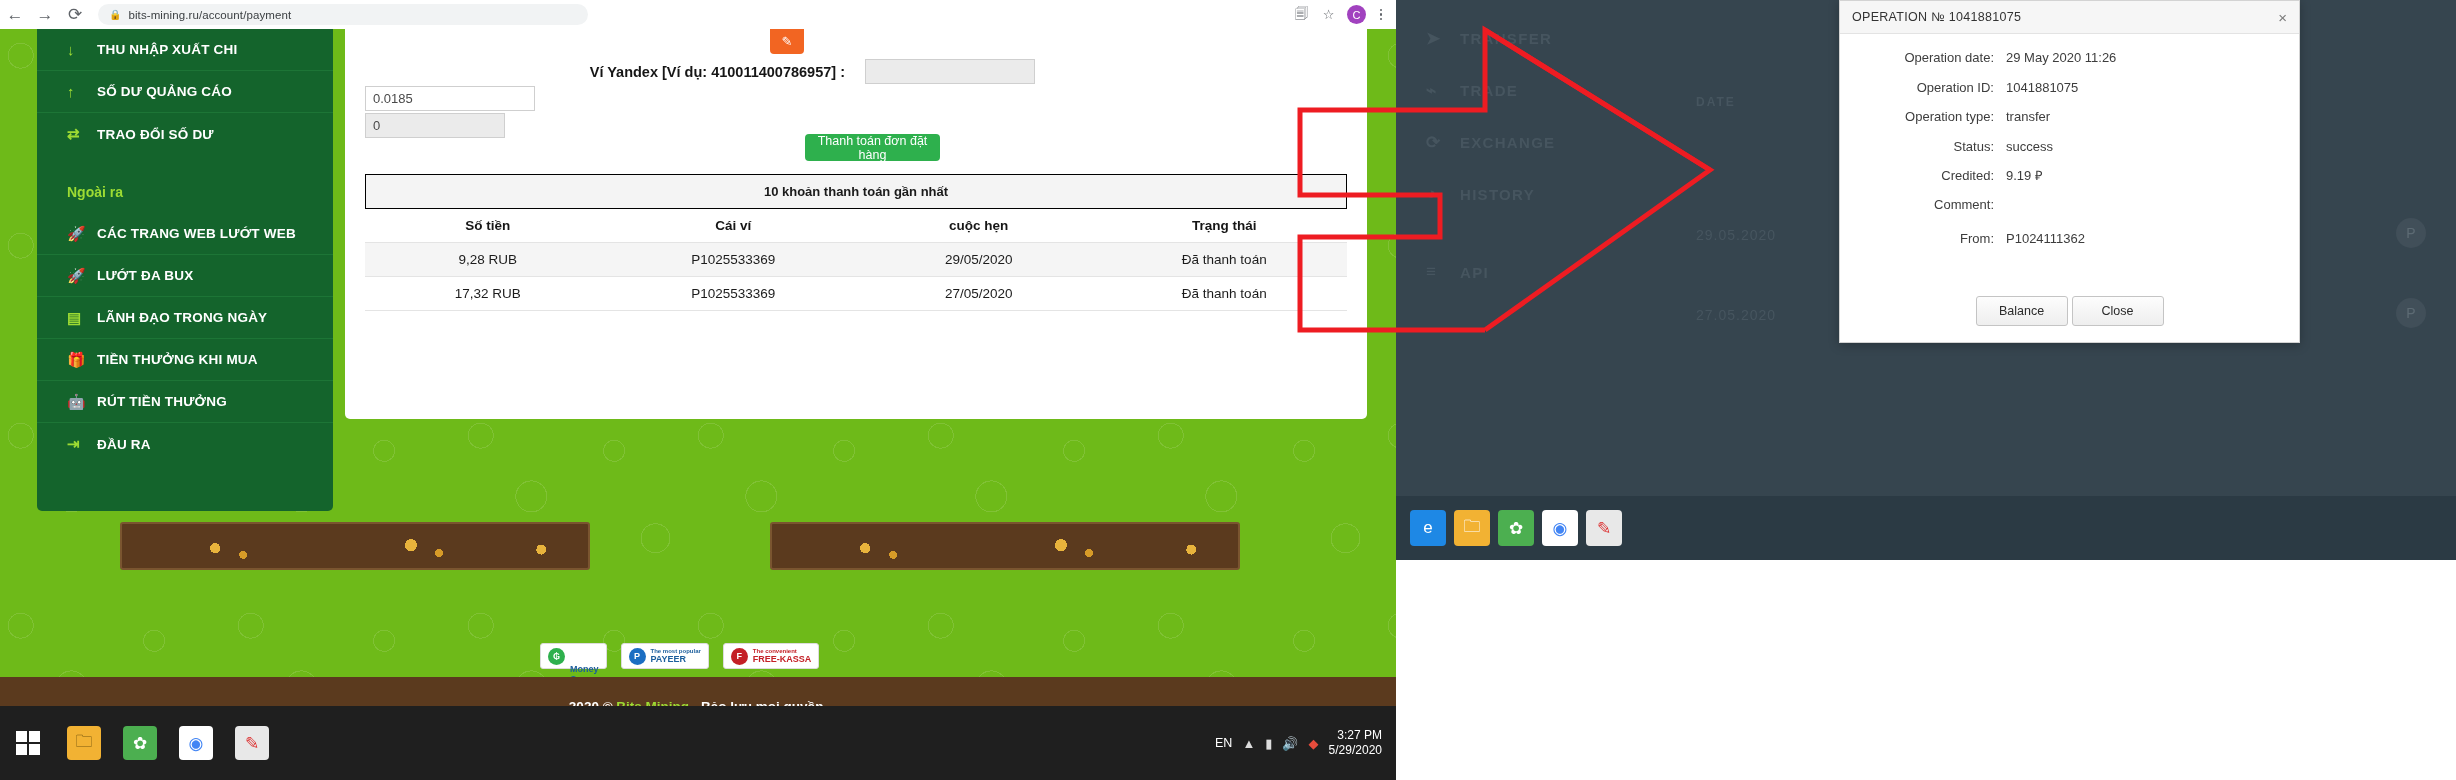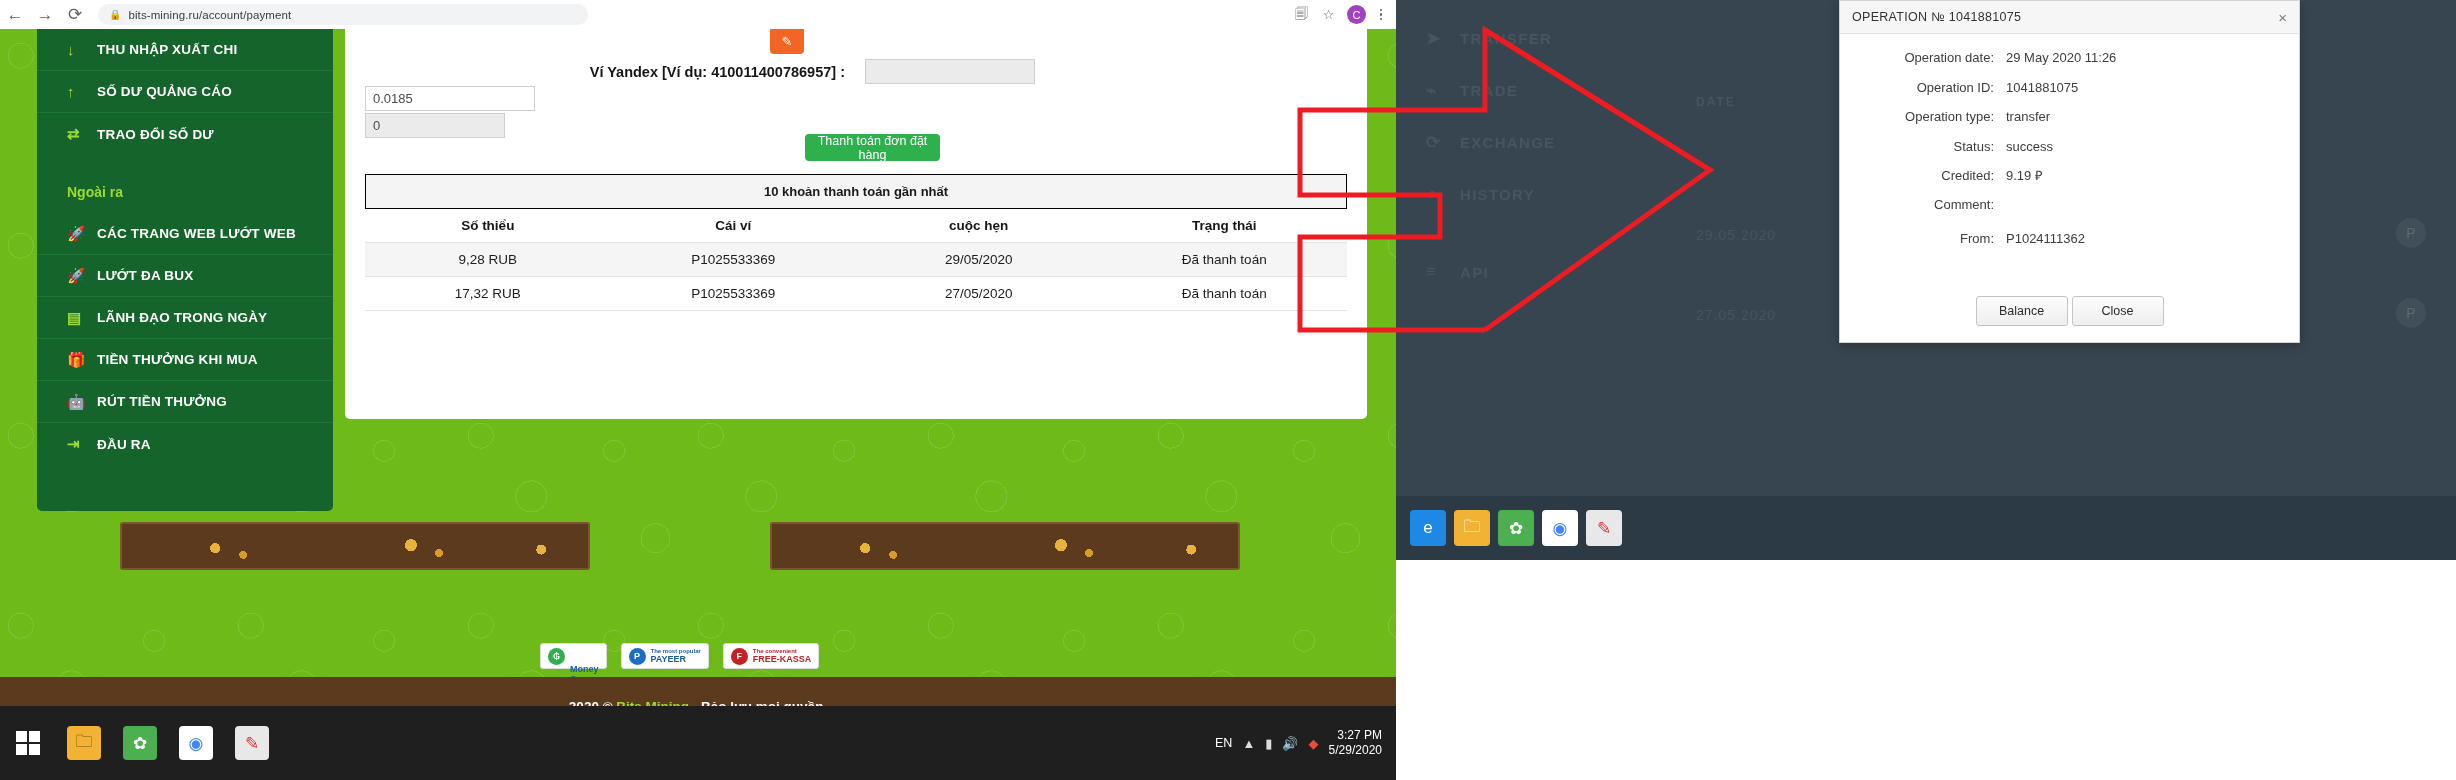--- a/index.html
+++ b/index.html
@@ -379,21 +379,21 @@
           <input class="form-input readonly" style="width: 140px; margin-left: 20px;" readonly="" value="0">
         </div>
 
         <button id="pay-button">Thanh toán đơn đặt hàng</button>
 
         <div id="table-wrap">
           <div id="table-title">10 khoản thanh toán gần nhất</div>
           <table id="pay-table">
             <thead>
               <tr>
-                <th style="width:25%;">Số thiểu</th>
+                <th style="width:25%;">Số tiền</th>
                 <th style="width:25%;">Cái ví</th>
                 <th style="width:25%;">cuộc hẹn</th>
                 <th style="width:25%;">Trạng thái</th>
               </tr>
             </thead>
             <tbody>
               <tr>
                 <td>9,28 RUB</td>
                 <td>P1025533369</td>
                 <td>29/05/2020</td>

